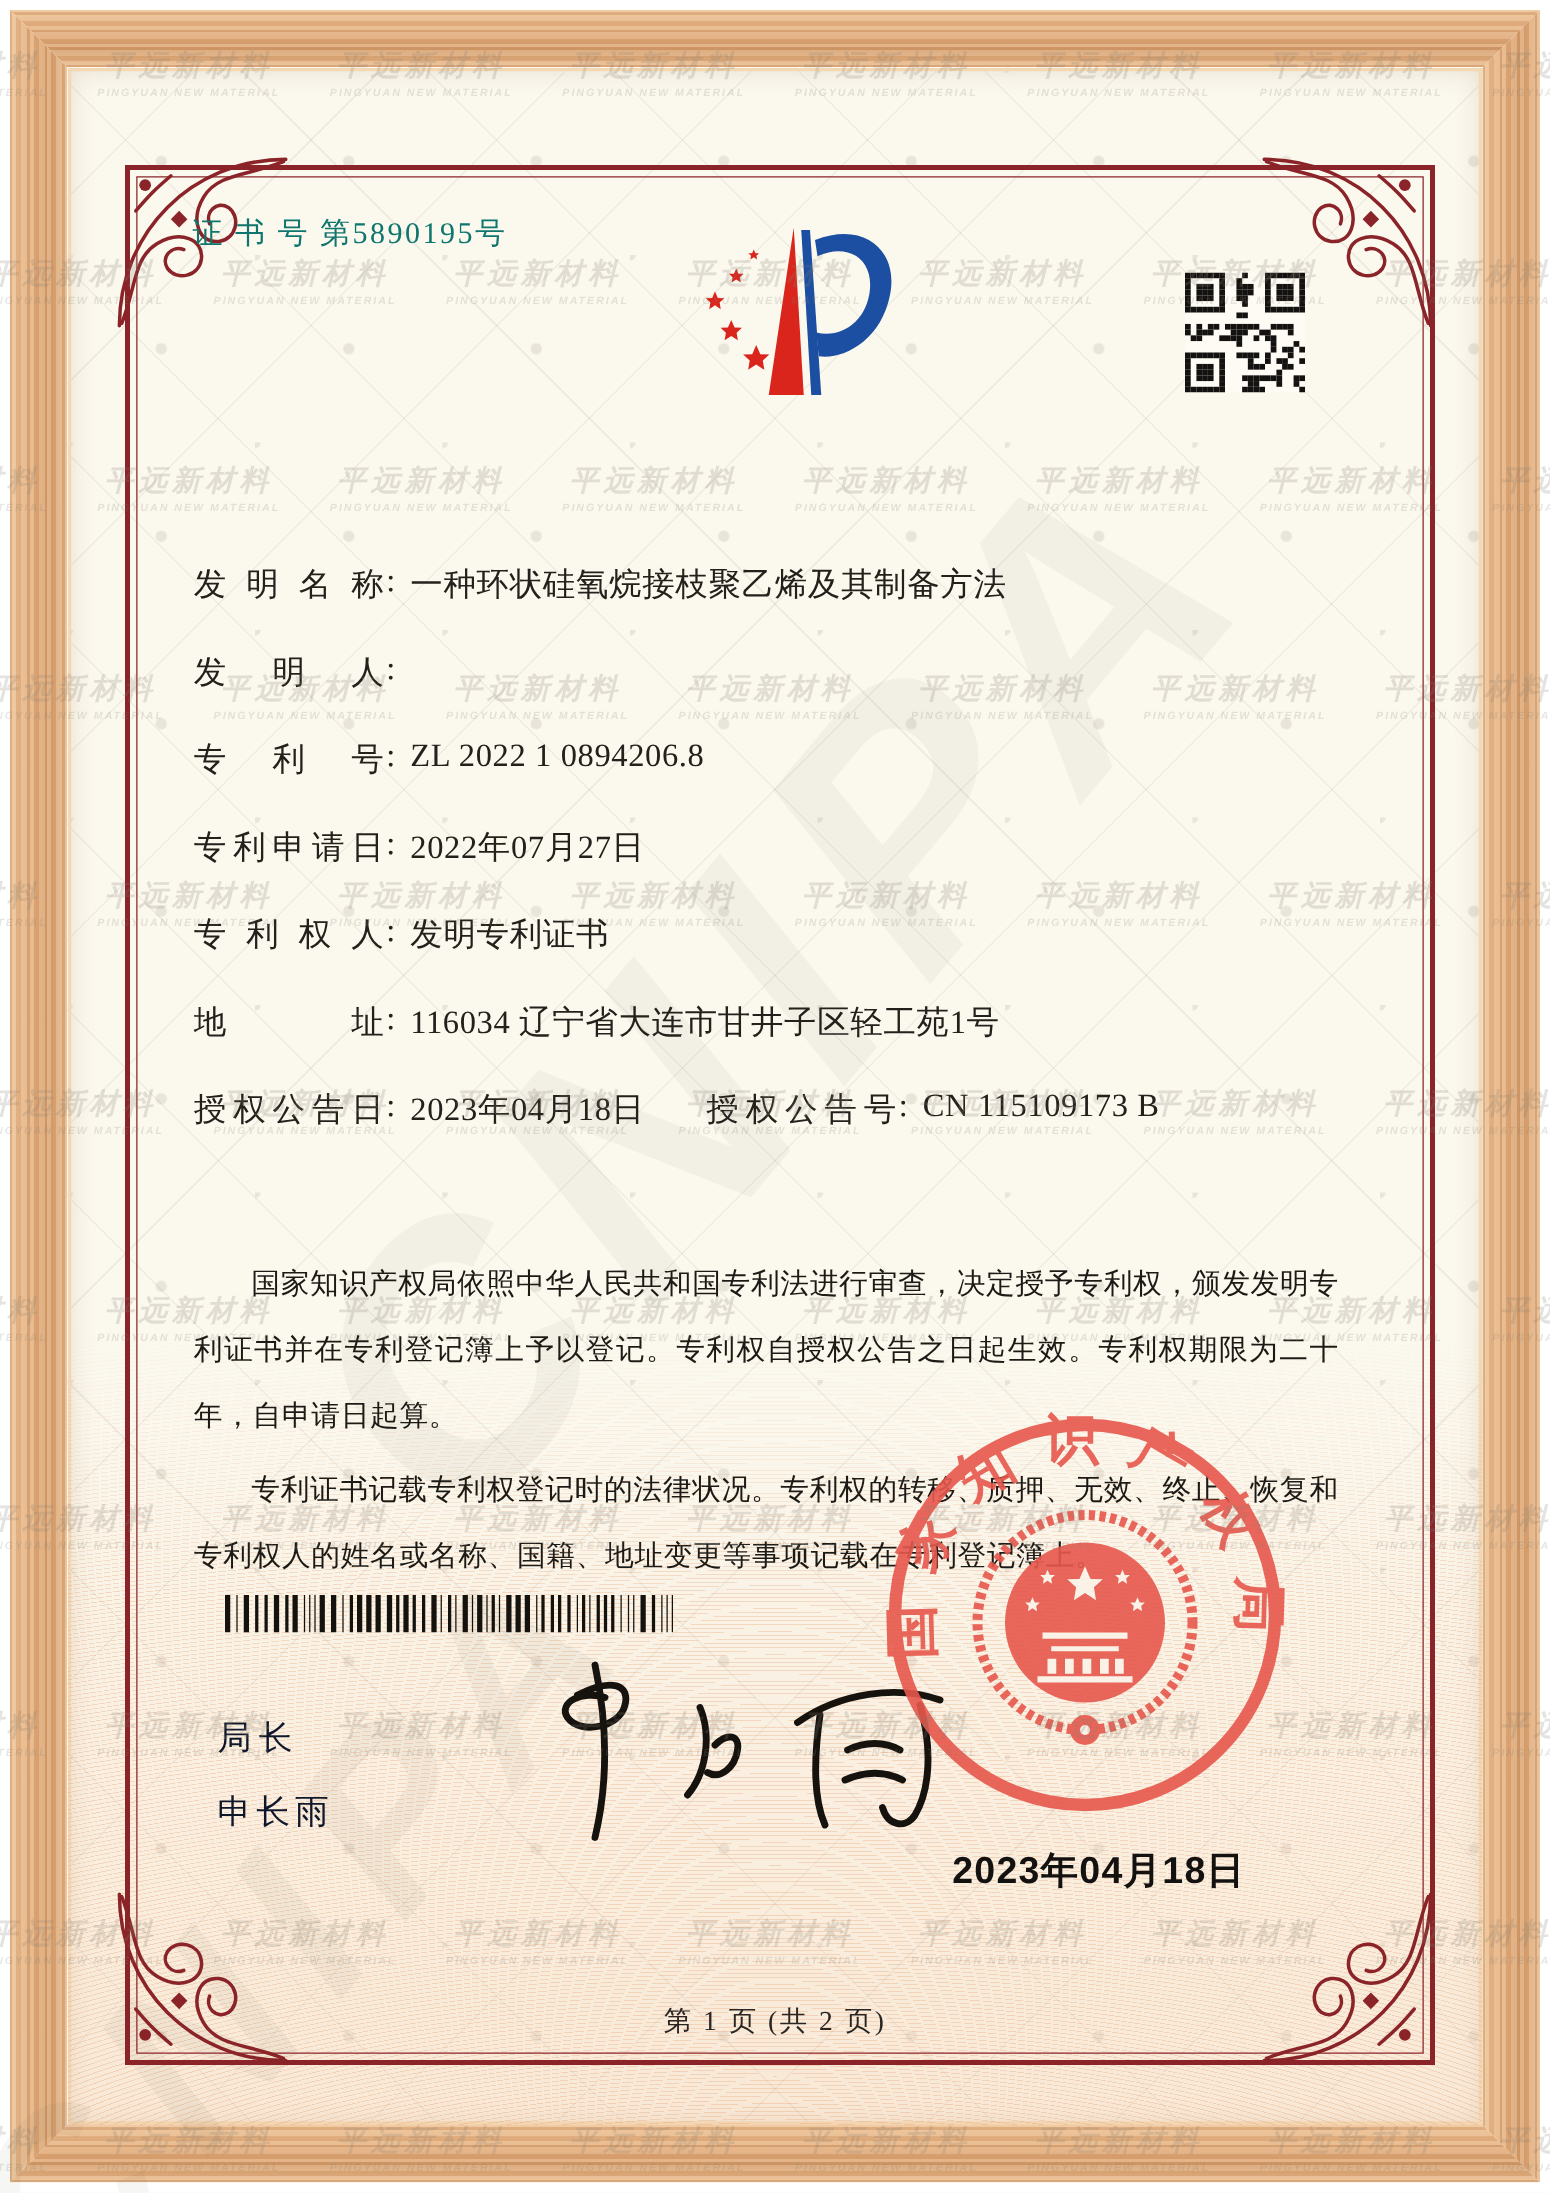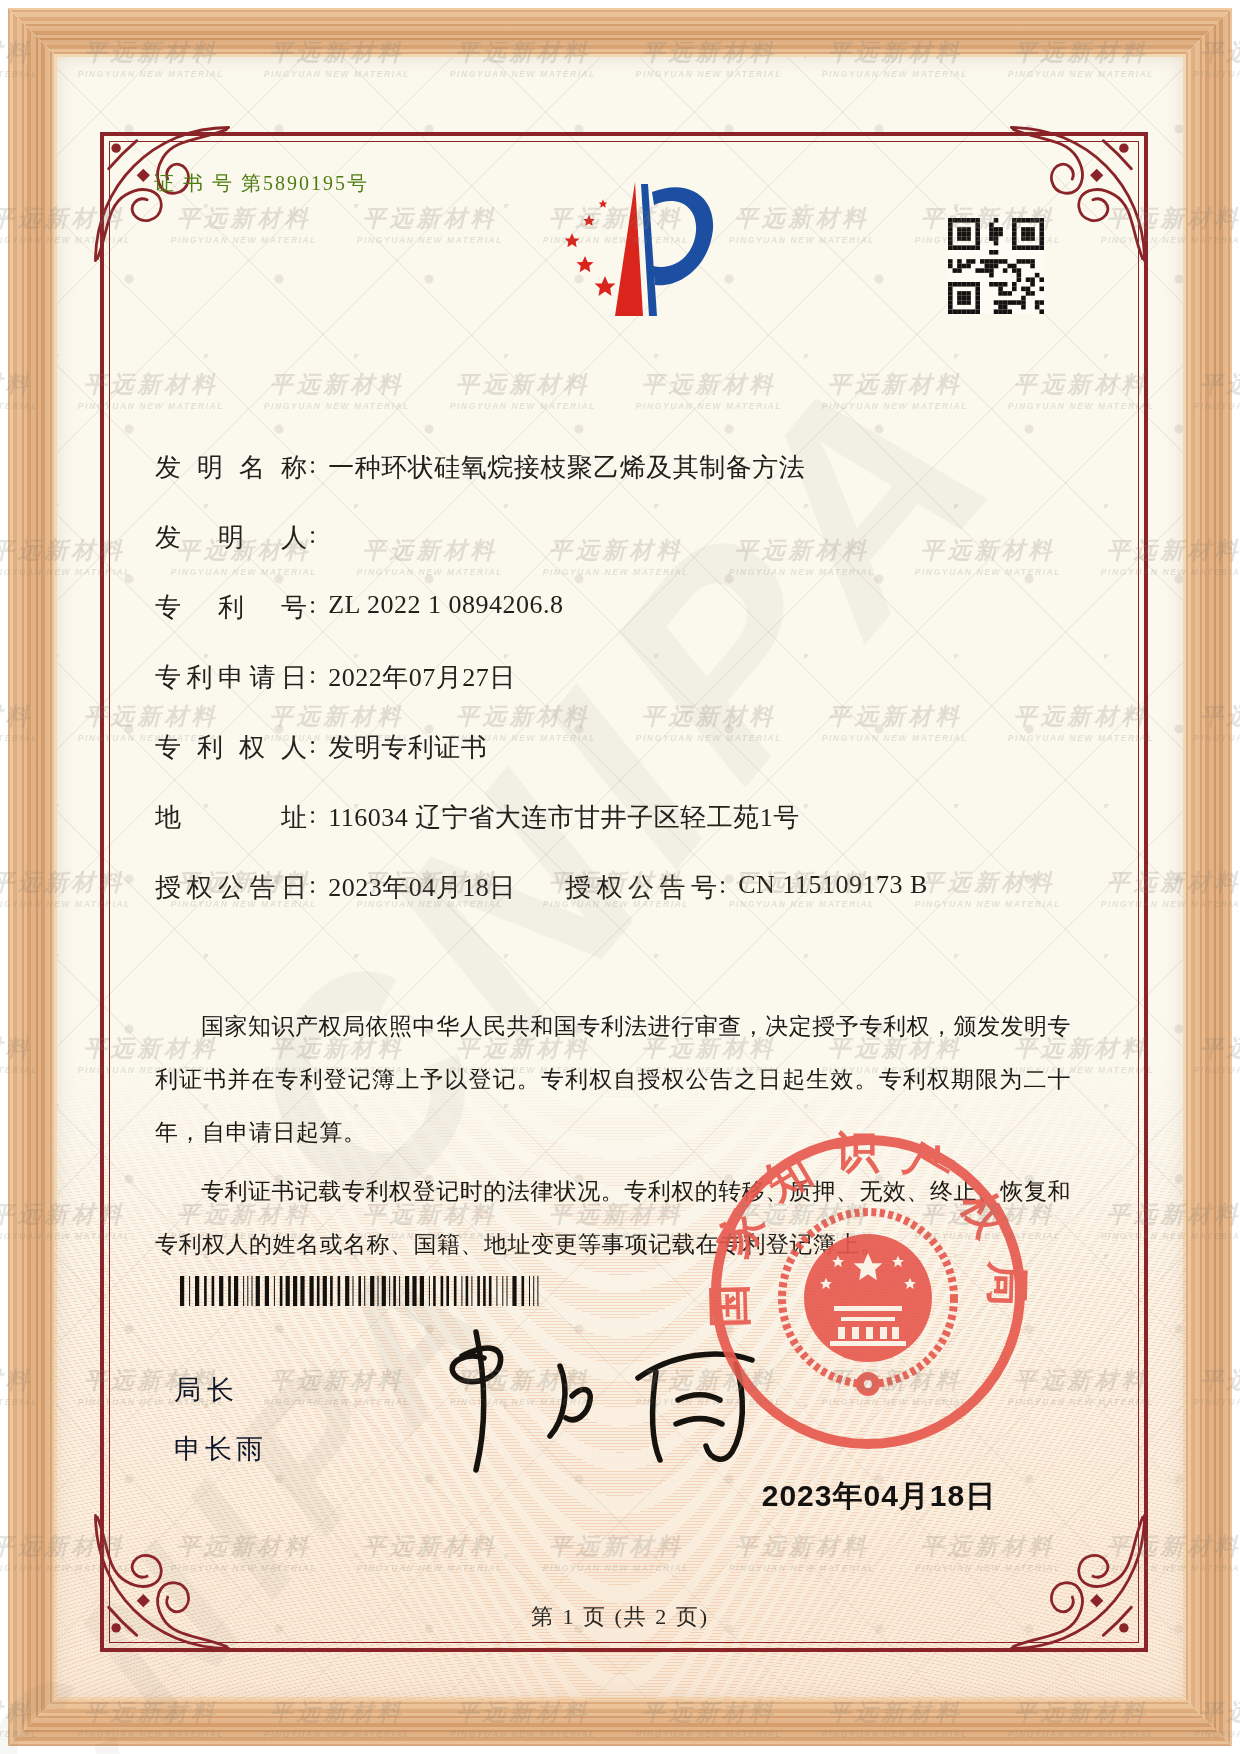--- a/index.html
+++ b/index.html
@@ -80,21 +80,21 @@
     content:"";position:absolute;inset:5px;border:1.6px solid #8a2429;
   }
   .corner{position:absolute;width:150px;height:150px;z-index:9;pointer-events:none;}
   .corner.tl{left:88px;top:120px;}
   .corner.tr{right:88px;top:120px;transform:scaleX(-1);}
   .corner.bl{left:88px;bottom:98px;transform:scaleY(-1);}
   .corner.br{right:88px;bottom:98px;transform:scale(-1,-1);}
 
   
   .content{position:absolute;inset:54px;z-index:10;color:#1d1a17;}
-  .cert-number{position:absolute;left:100px;top:116px;font-size:20px;letter-spacing:2px;color:#4d7c0f;}
+  .cert-number{position:absolute;left:100px;top:116px;font-size:24px;letter-spacing:2px;color:#0f766e;}
 
   .logo{position:absolute;left:50%;top:120px;transform:translateX(-50%);}
   .qr{position:absolute;left:894px;top:164px;width:96px;height:96px;background:#fdfbf4;}
 
   .cert-title{
     position:absolute;left:0;right:0;top:266px;text-align:center;
     font-size:52px;font-weight:bold;letter-spacing:16px;color:#141210;
   }
 
   .fields{position:absolute;left:101px;top:396px;width:950px;}

